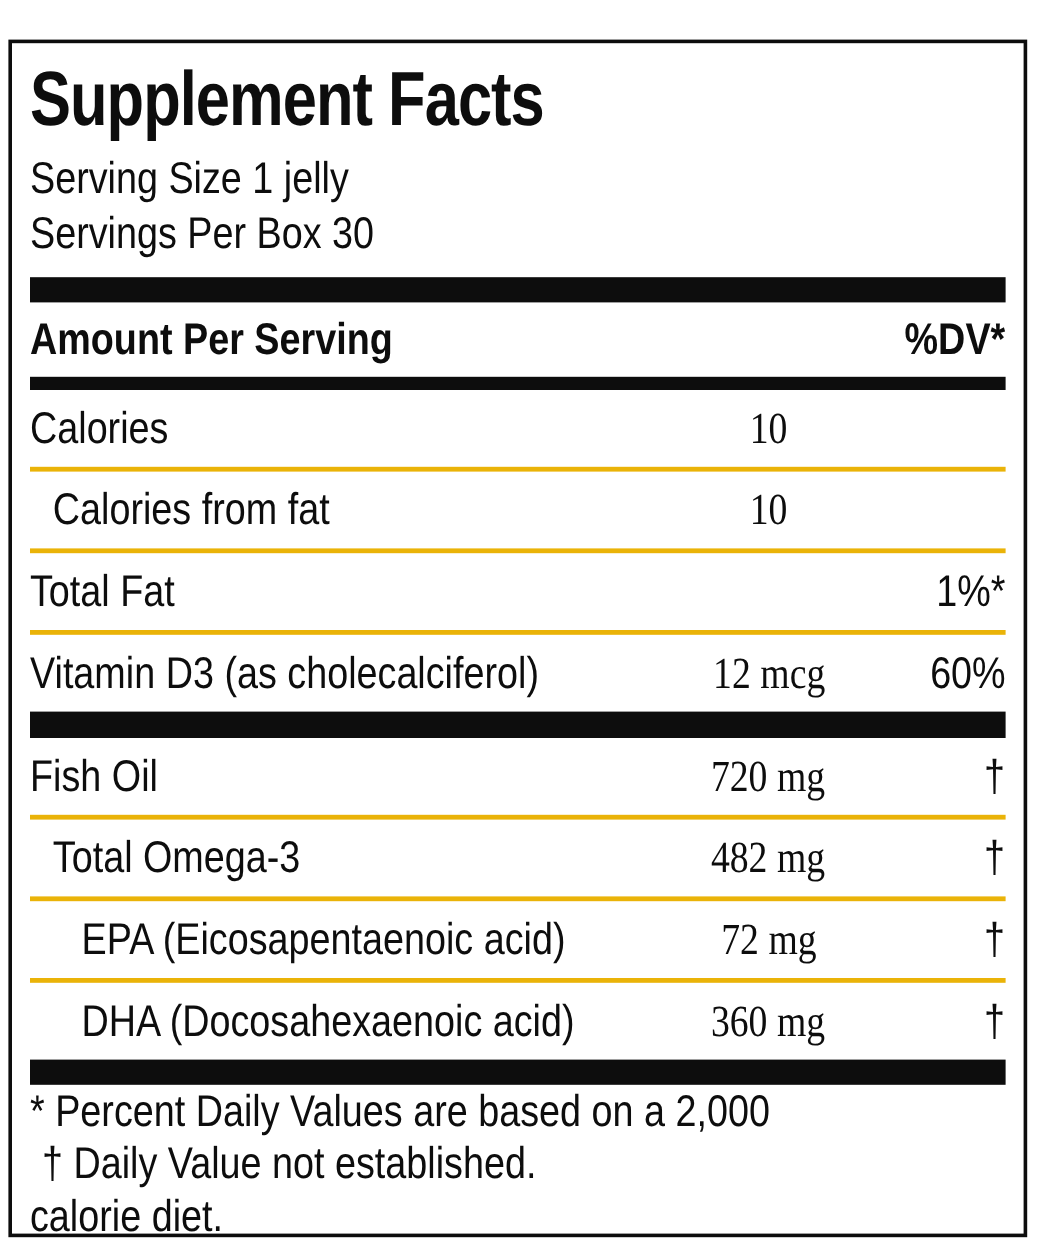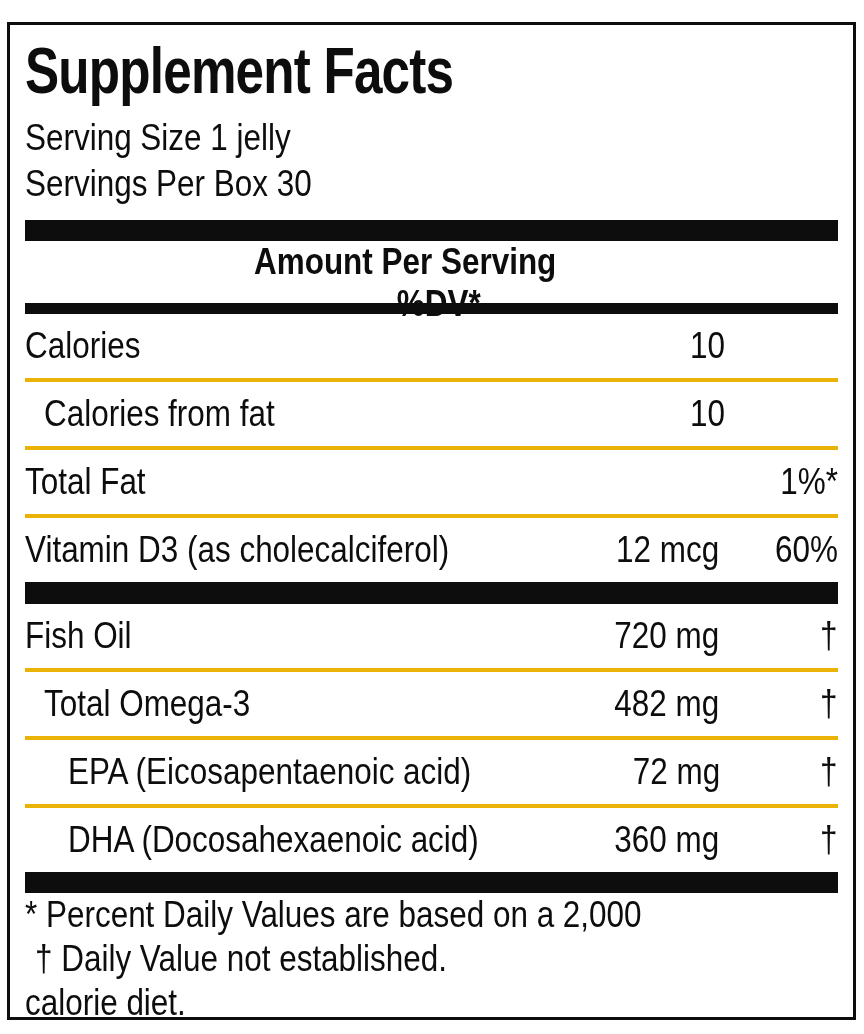--- a/index.html
+++ b/index.html
@@ -8,21 +8,21 @@
     width: 864px;
     height: 1034px;
     background: #ffffff;
     font-family: "Liberation Sans", sans-serif;
     color: #0d0d0d;
     overflow: hidden;
   }
   .box {
     position: absolute;
     left: 7px;
-    top: 22px;
+    top: 33px;
     width: 849px;
     height: 998px;
     box-sizing: border-box;
     border: 3px solid #0d0d0d;
     padding: 0 15px;
     background: #ffffff;
   }
   
   .cx-l, .cx-c, .cx-r { display: inline-block; white-space: nowrap; }
   .cx-l { transform: scaleX(0.85); transform-origin: 0 50%; }
@@ -48,39 +48,38 @@
   .bar-3 { height: 22px; }
   .bar-4 { height: 21px; }
 
   .header-row {
     height: 62px;
     display: flex;
     align-items: center;
     justify-content: space-between;
     font-size: 37px;
     font-weight: bold;
-    flex-direction: column;
   }
 
   .row {
     height: 64px;
     display: flex;
     align-items: center;
     font-size: 37px;
   }
   .row + .row { border-top: 4px solid #eab308; }
   .row .name {
     flex: 1;
     white-space: nowrap;
     transform: scaleX(0.85);
     transform-origin: 0 50%;
   }
   .row.indent-1 .name { margin-left: 19px; }
   .row.indent-2 .name { margin-left: 43px; }
-  .row .amount { width: 175px; text-align: right; }
+  .row .amount { width: 175px; text-align: center; font-family: Liberation Serif, serif; }
   .row .dv { width: 110px; text-align: right; }
 
   .footnotes { margin-top: 0; font-size: 37px; }
   .fn-line { height: 44px; line-height: 44px; }
   .fn-dagger { padding-left: 10px; }
 </style>
 </head>
 <body>
 
 <div class="canvas">

